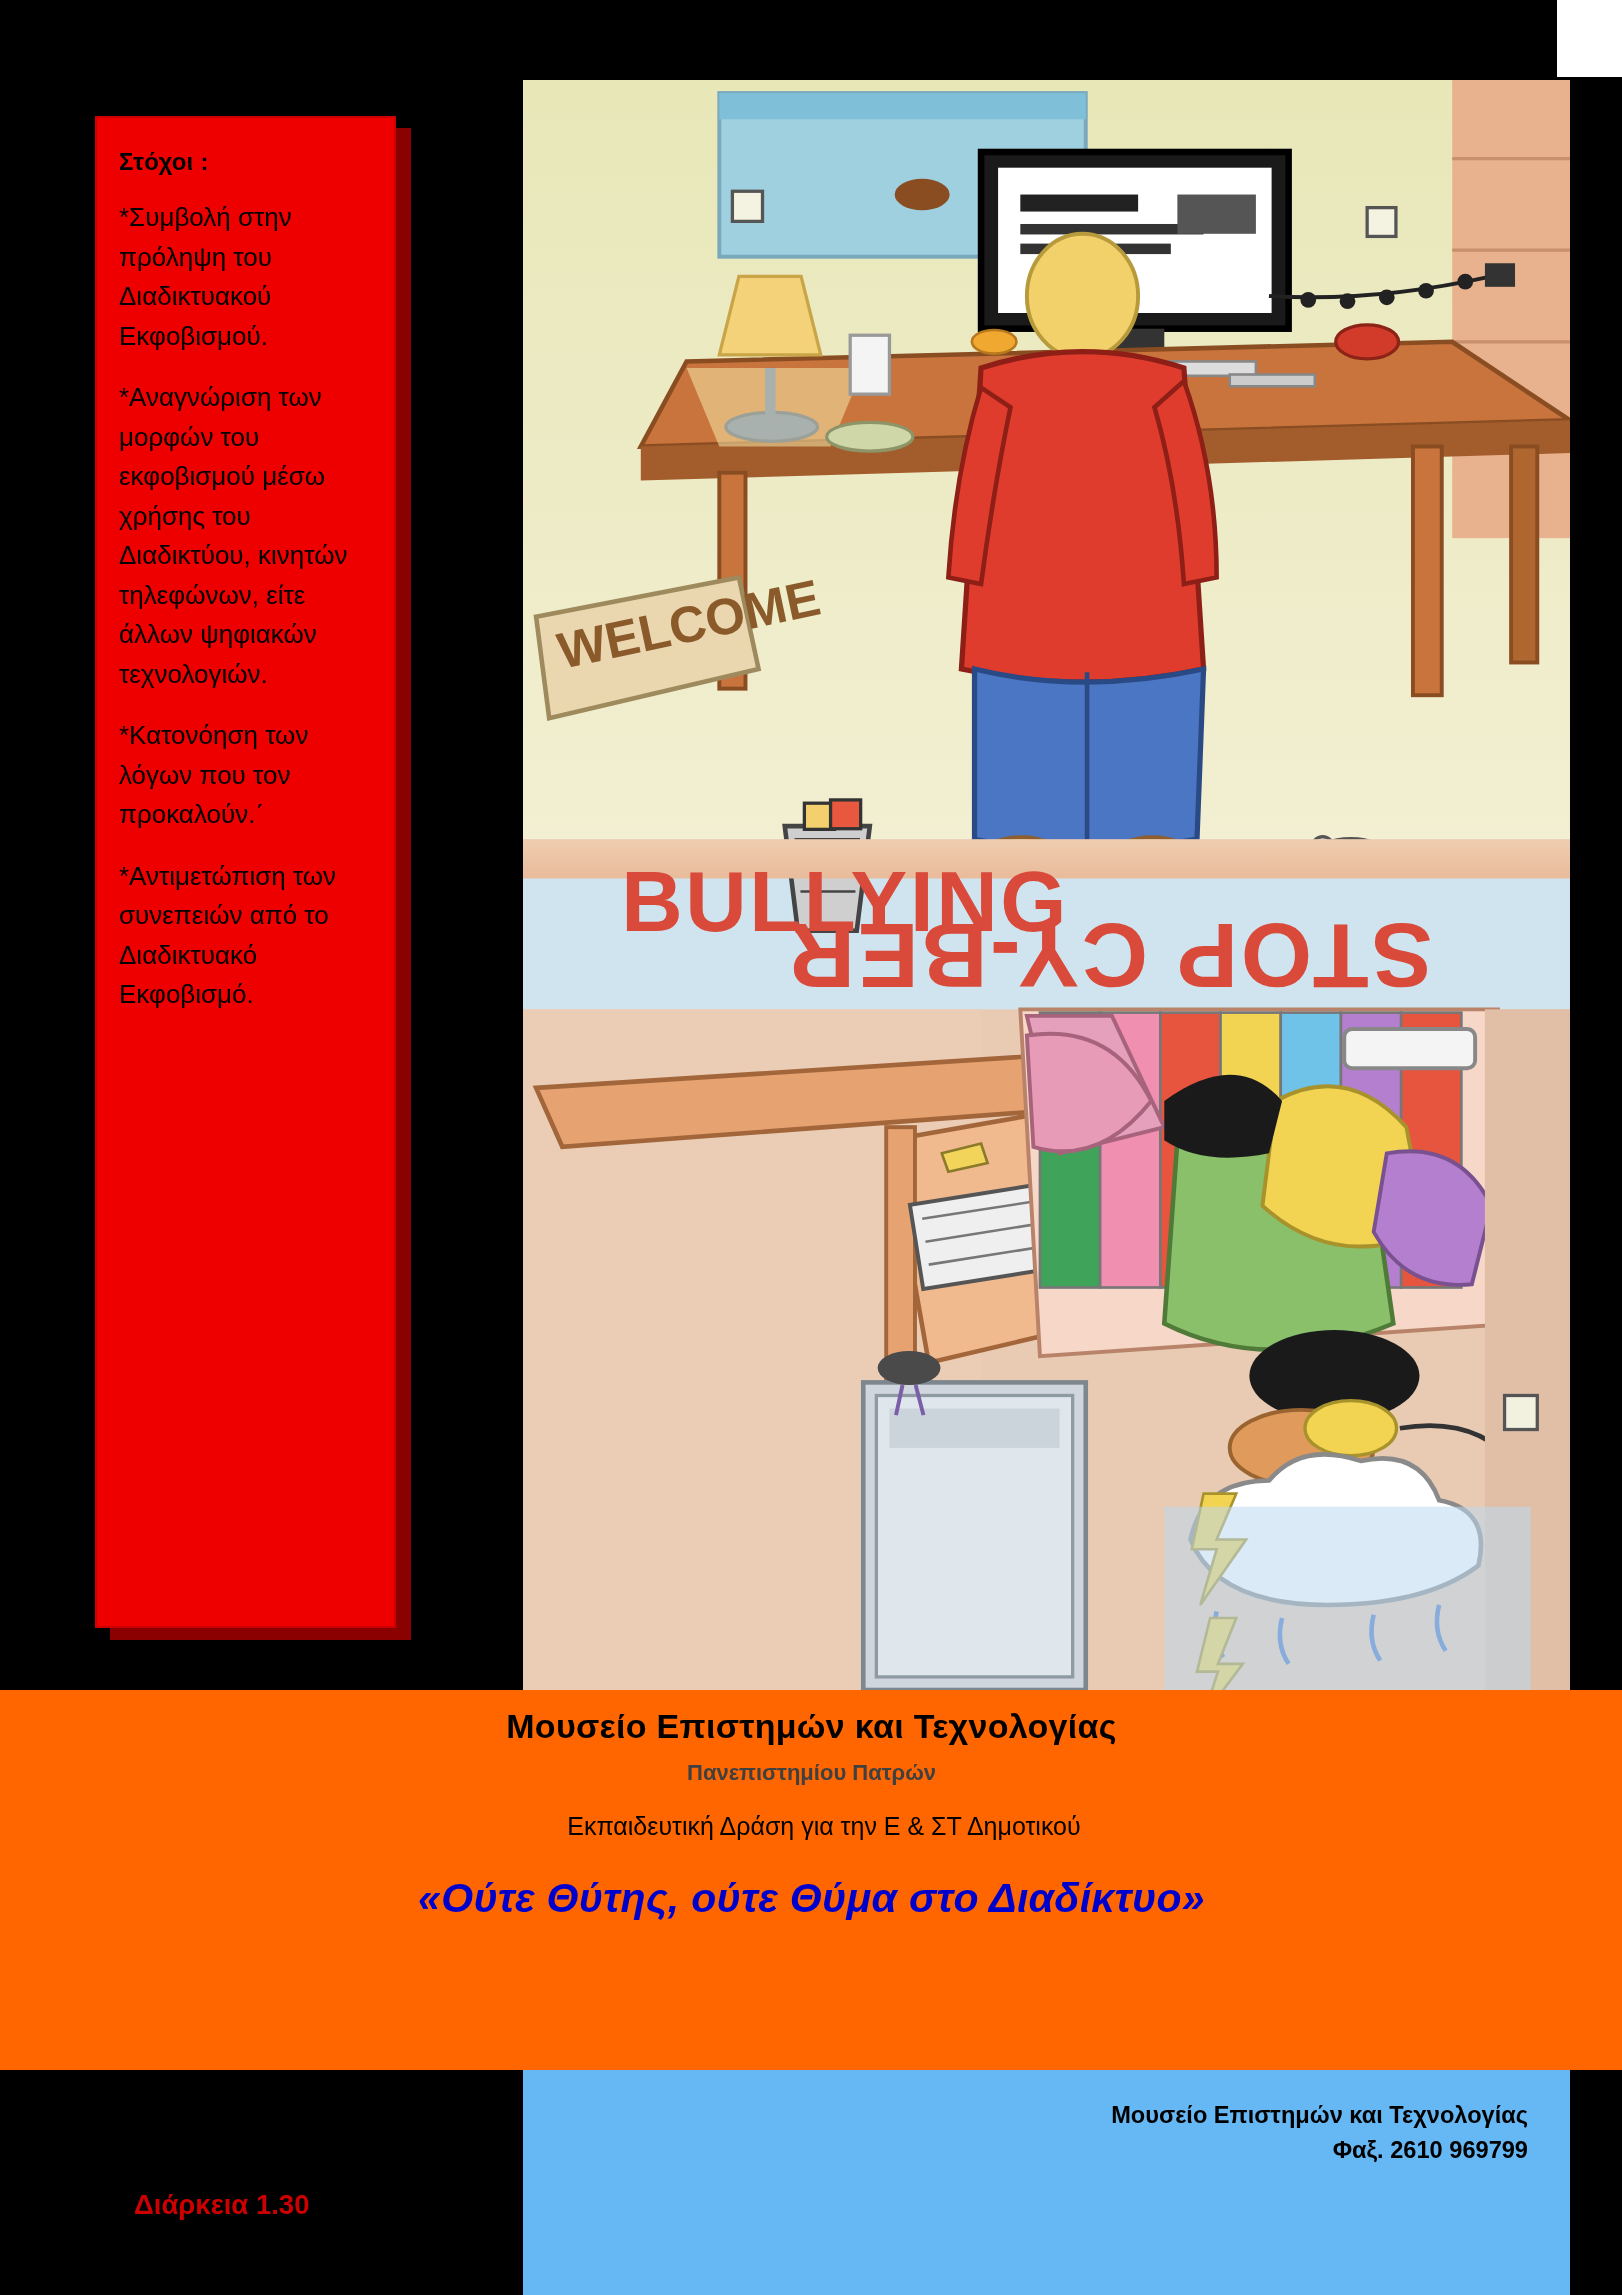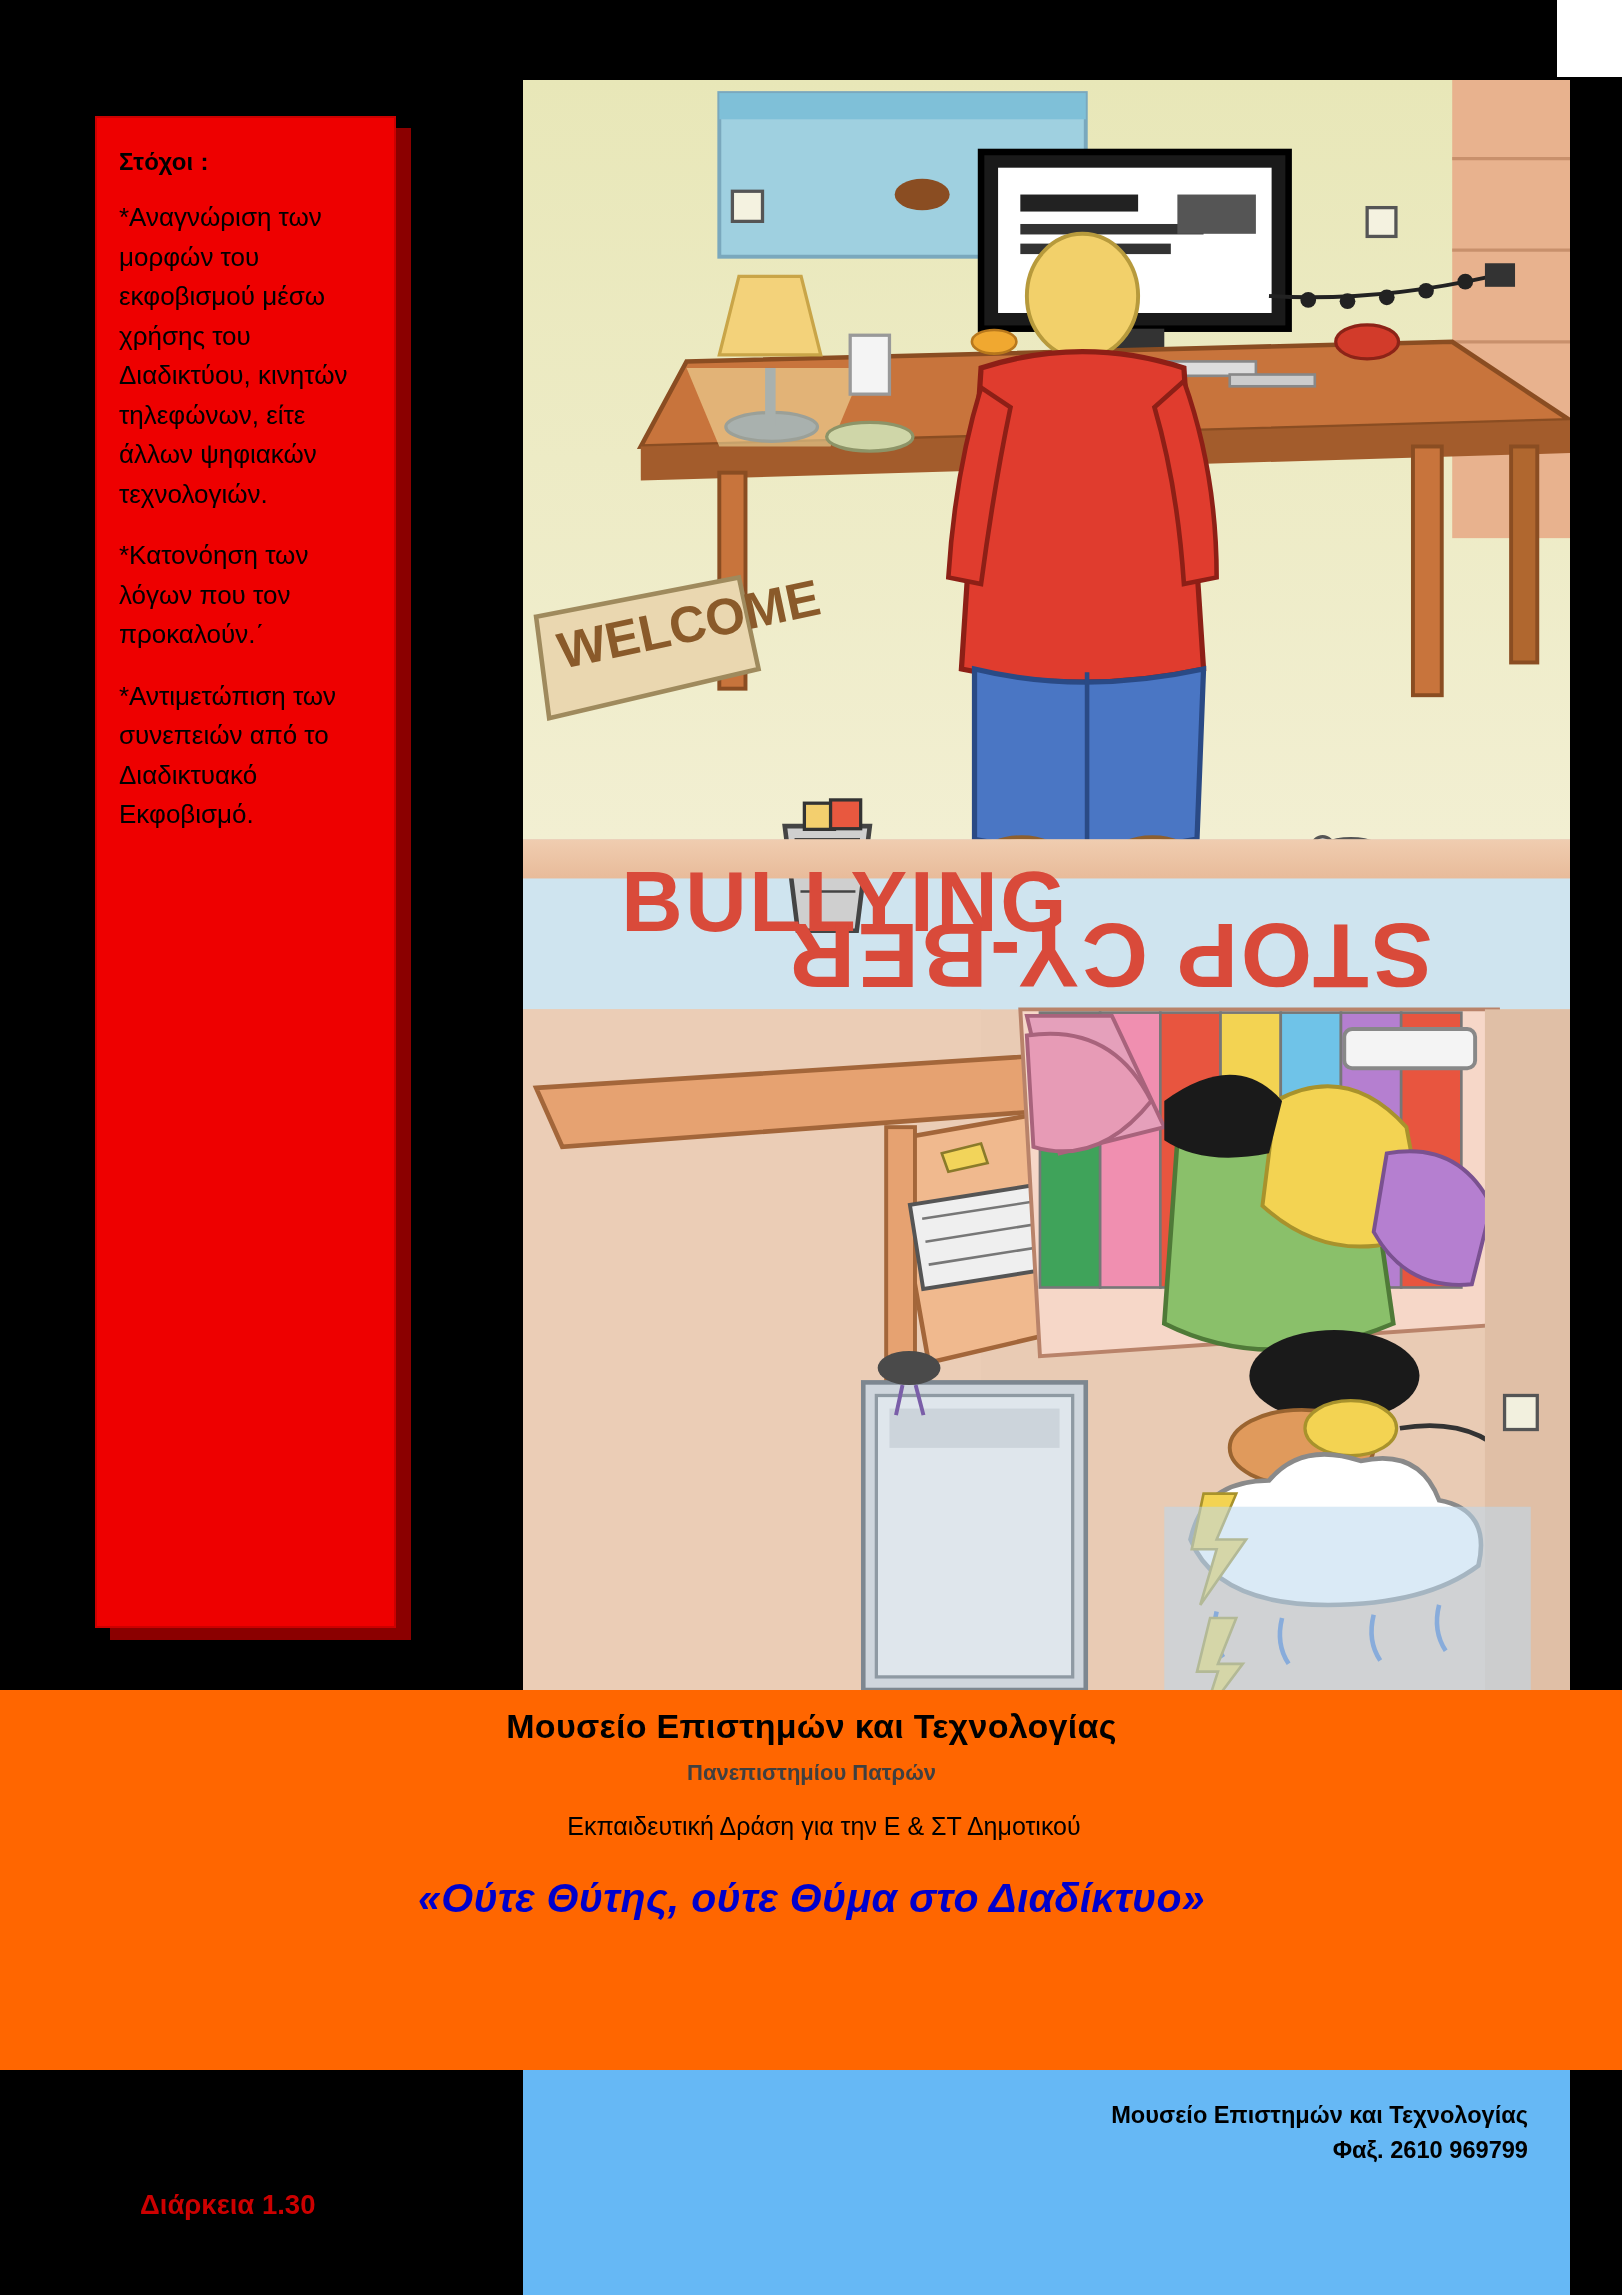--- a/index.html
+++ b/index.html
@@ -125,21 +125,20 @@
     height: 225px;
     background: #000;
   }
   .duration {
     position: absolute;
     left: 134px;
     top: 2189px;
     color: #cc0000;
     font-size: 27.5px;
     font-weight: bold;
-    margin-left: 6px;
   }
   .blue-box {
     position: absolute;
     left: 523px;
     top: 2070px;
     width: 1047px;
     height: 225px;
     background: #66b8f5;
     box-sizing: border-box;
     padding: 27.5px 42px 0 0;
@@ -156,20 +155,21 @@
 </head>
 <body>
 
 <div class="poster">
 
   <div class="top-strip"></div>
 
   <div class="goals-shadow"></div>
   <div class="goals-box">
     <p class="goals-title">Στόχοι :</p>
+    <p class="goals-para">*Συμβολή στην πρόληψη του Διαδικτυακού Εκφοβισμού.</p>
     <p class="goals-para">*Αναγνώριση των μορφών του εκφοβισμού μέσω  χρήσης του  Διαδικτύου, κινητών τηλεφώνων, είτε άλλων ψηφιακών τεχνολογιών.</p>
     <p class="goals-para">*Κατονόηση των λόγων που τον προκαλούν.΄</p>
     <p class="goals-para">*Αντιμετώπιση των συνεπειών από το Διαδικτυακό Εκφοβισμό.</p>
   </div>
 
   <div class="artwork">
     <svg class="art-svg" viewBox="0 0 1600 2460" preserveAspectRatio="none">
       <defs>
         <linearGradient id="wallg" x1="0" y1="0" x2="0" y2="1">
           <stop offset="0%" stop-color="#e8e7b8"></stop>

